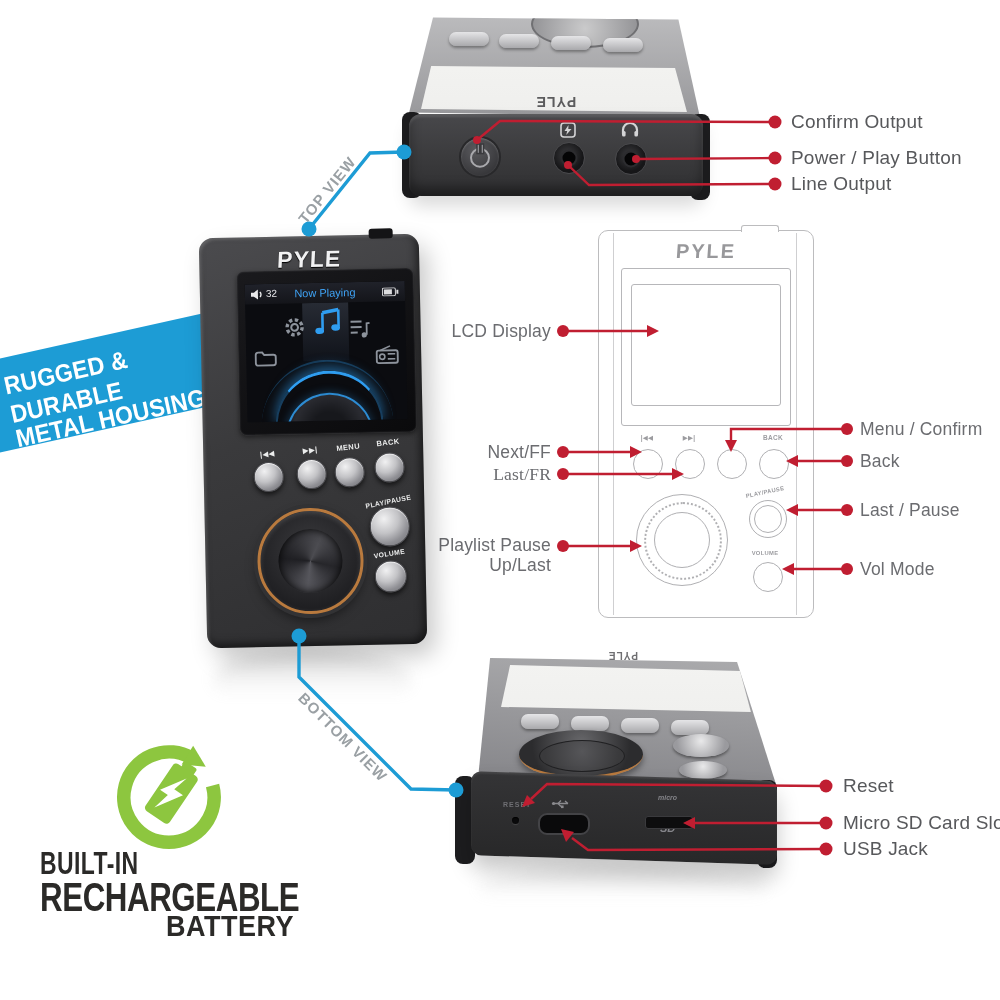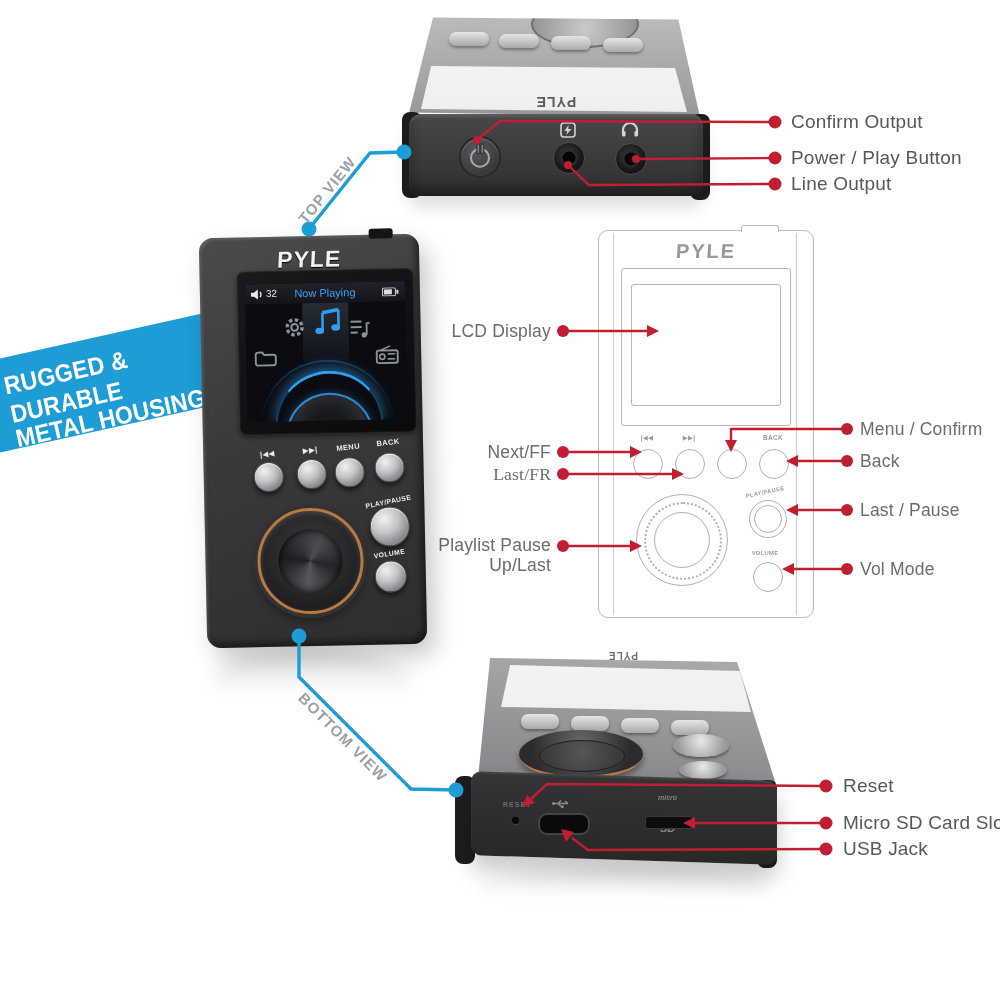--- a/index.html
+++ b/index.html
@@ -274,20 +274,36 @@
       <rect x="10" y="7.5" width="2.6" height="2.6" fill="#8a8a8e"></rect>
     </svg>
     <div class="usbport"></div>
     <div class="marktxt" style="left:203px;top:146px;font-size:7px;font-style:italic;color:#85858a;line-height:7px;text-align:center;">
       <div>micro</div>
       <div style="font-size:11px;font-weight:bold;margin-top:24px;">SD</div>
     </div>
     <div class="sdslot"></div>
   </div>
 
+  <div id="batbadge">
+    <svg width="270" height="130" viewBox="0 0 270 130">
+      <g transform="translate(70,0) scale(1.05)">
+        <path d="M101.5,50.9 A43,43 0 1 1 81.5,24.8" fill="none" stroke="#8dc63f" stroke-width="13"></path>
+        <polygon points="95,33 83,13 72,31" fill="#8dc63f"></polygon>
+        <g transform="rotate(34 60 62)">
+          <rect x="53.5" y="25" width="14" height="8" rx="2" fill="#8dc63f"></rect>
+          <rect x="46" y="31" width="28" height="54" rx="4" fill="#8dc63f"></rect>
+          <polygon points="64,38 49,61 58,61 54,78 70,53 60,53" fill="#ffffff"></polygon>
+        </g>
+      </g>
+    </svg>
+    <div class="l1">BUILT-IN</div>
+    <div class="l2">RECHARGEABLE</div>
+    <div class="l3">BATTERY</div>
+  </div>
 
   <svg id="lines" width="1000" height="1000">
     <g stroke="#c01e31" stroke-width="2.4" fill="none">
       <path d="M477,140 L500,121 L775,122"></path>
       <path d="M636,159 L775,158"></path>
       <path d="M568,165 L589,185 L775,184"></path>
       <path d="M563,331 L647,331"></path>
       <path d="M563,452 L630,452"></path>
       <path d="M563,474 L672,474"></path>
       <path d="M563,546 L630,546"></path>

